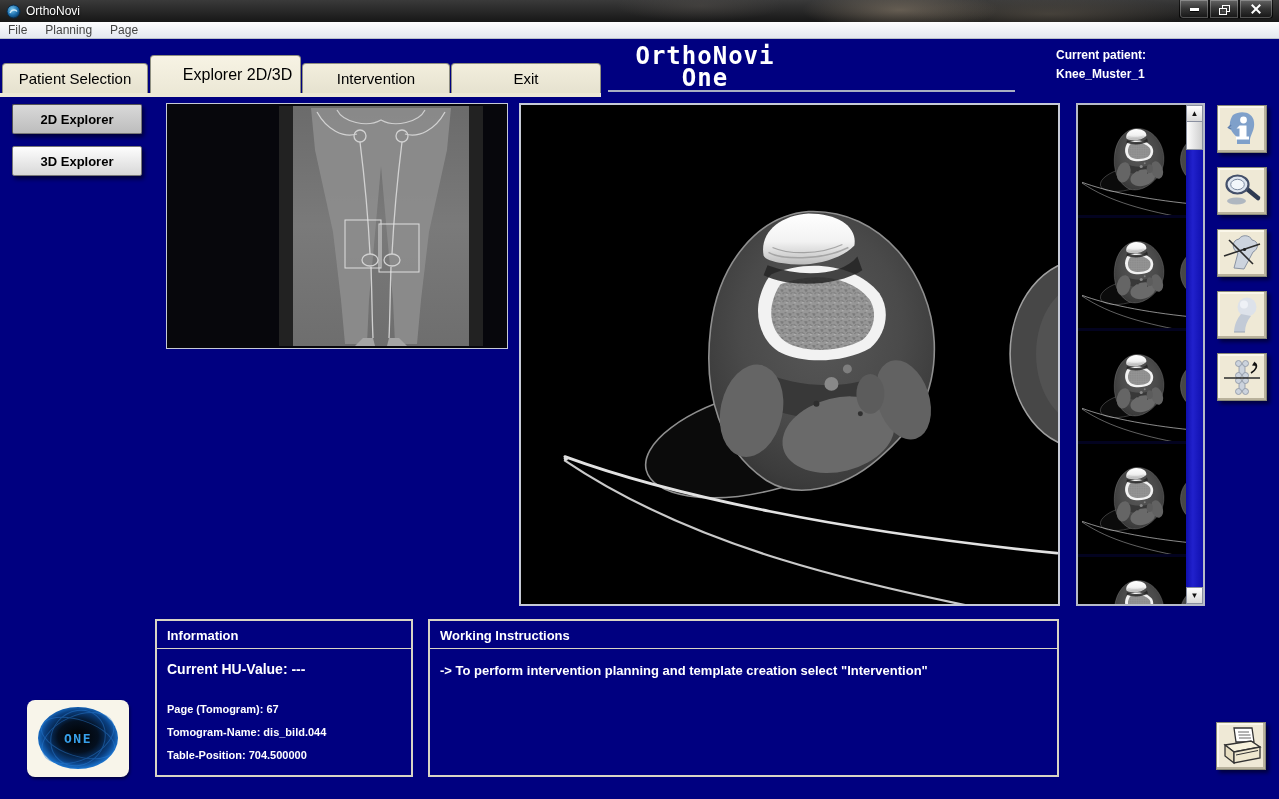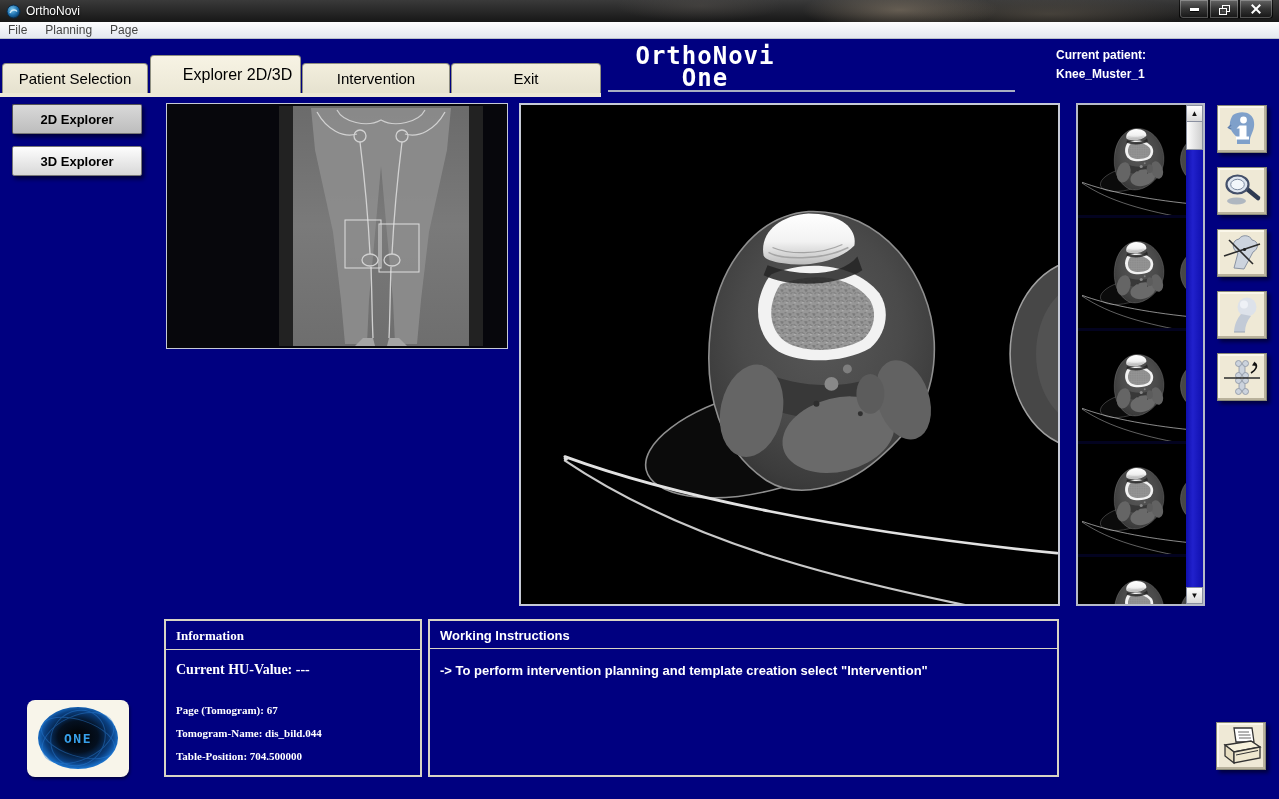--- a/index.html
+++ b/index.html
@@ -94,21 +94,21 @@
   .tool-btn{
     position:absolute;left:1217px;width:50px;height:48px;
     background:#efe9d6;border:1px solid #8a8a78;
     box-shadow:inset -2px -2px 0 #b9b29c, inset 2px 2px 0 #fbf7ea, 3px 3px 4px rgba(0,0,10,.55);
     display:flex;align-items:center;justify-content:center;
   }
   #tool-0{top:105px;} #tool-1{top:167px;} #tool-2{top:229px;} #tool-3{top:291px;} #tool-4{top:353px;}
   #tool-print{top:722px;left:1216px;}
   
   .bottom-panel{position:absolute;top:619px;height:158px;border:2px solid #d8d4c4;color:#fff;background:#000080;}
-  #info-panel{left:164px;width:258px;font-family:Liberation Serif, serif;}
+  #info-panel{left:155px;width:258px;}
   #working-panel{left:428px;width:631px;}
   .panel-header{font-size:13px;font-weight:bold;padding:7px 10px 5px;border-bottom:1px solid #d8d4c4;}
   .panel-body{padding:4px 10px;}
   .hu-line{font-size:14px;font-weight:bold;margin:8px 0 26px;}
   .meta-line{font-size:11px;font-weight:bold;margin:0 0 11px;}
   .instr-line{font-size:13px;font-weight:bold;margin:10px 0;}
   
   .one-logo{position:absolute;left:27px;top:700px;width:102px;height:77px;background:#f8f5ea;border-radius:8px;box-shadow:1px 2px 3px rgba(0,0,0,.5);}
   .one-logo svg{display:block;width:100%;height:100%;}
   .hidden-defs{position:absolute;width:0;height:0;overflow:hidden;}

